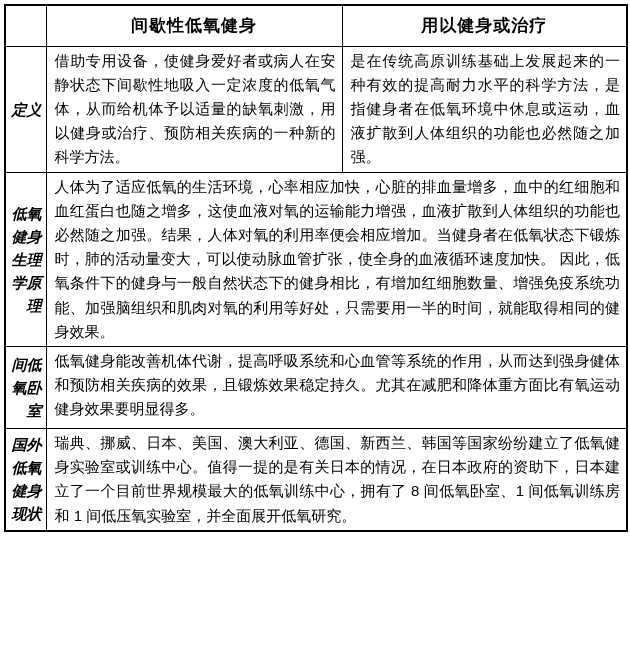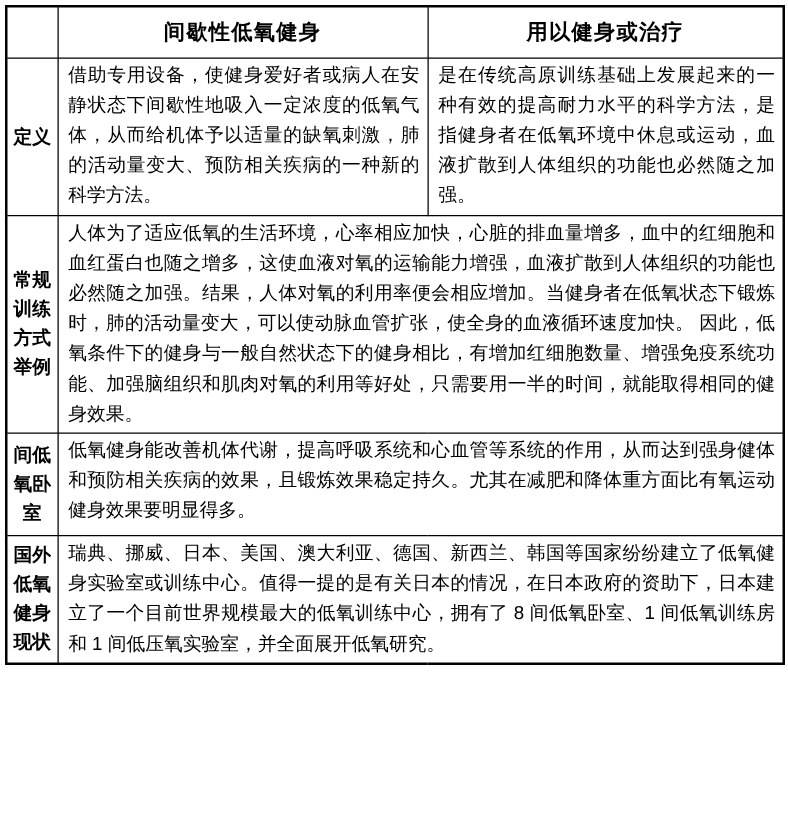--- a/index.html
+++ b/index.html
@@ -40,25 +40,26 @@
     font-weight: bold;
     text-align: center;
     vertical-align: middle;
     height: 41px;
     letter-spacing: 1px;
     padding: 2px;
   }
   th.row-label {
     font-size: 15px;
     font-weight: bold;
-    text-align: center;
+    text-align: right;
     vertical-align: middle;
     padding: 2px 4px;
     line-height: 23px;
     word-break: break-all;
+    font-style: italic;
   }
   td.cell {
     font-size: 15px;
     line-height: 24.2px;
     text-align: justify;
     text-justify: inter-character;
     vertical-align: top;
     padding: 2px 6px 2px 8px;
     word-break: break-all;
   }
@@ -81,27 +82,27 @@
 
     <tbody>
         <tr class="r-head">
       <th class="col-head"></th>
       <th class="col-head">间歇性低氧健身</th>
       <th class="col-head">用以健身或治疗</th>
     </tr>
 
     <tr class="r-def">
       <th class="row-label">定义</th>
-      <td class="cell">借助专用设备，使健身爱好者或病人在安静状态下间歇性地吸入一定浓度的低氧气体，从而给机体予以适量的缺氧刺激，肺的活动量变大、预防相关疾病的一种新的科学方法。</td>
+      <td class="cell">借助专用设备，使健身爱好者或病人在安静状态下间歇性地吸入一定浓度的低氧气体，从而给机体予以适量的缺氧刺激，用以健身或治疗、预防相关疾病的一种新的科学方法。</td>
       <td class="cell">是在传统高原训练基础上发展起来的一种有效的提高耐力水平的科学方法，是指健身者在低氧环境中休息或运动，血液扩散到人体组织的功能也必然随之加强。</td>
     </tr>
 
 
     <tr class="r-phys">
-      <th class="row-label">常规训练方式举例</th>
+      <th class="row-label">低氧健身生理学原理</th>
       <td class="cell" colspan="2">人体为了适应低氧的生活环境，心率相应加快，心脏的排血量增多，血中的红细胞和血红蛋白也随之增多，这使血液对氧的运输能力增强，血液扩散到人体组织的功能也必然随之加强。结果，人体对氧的利用率便会相应增加。当健身者在低氧状态下锻炼时，肺的活动量变大，可以使动脉血管扩张，使全身的血液循环速度加快。 因此，低氧条件下的健身与一般自然状态下的健身相比，有增加红细胞数量、增强免疫系统功能、加强脑组织和肌肉对氧的利用等好处，只需要用一半的时间，就能取得相同的健身效果。</td>
     </tr>
 
     <tr class="r-eff">
       <th class="row-label">间低氧卧室</th>
       <td class="cell" colspan="2">低氧健身能改善机体代谢，提高呼吸系统和心血管等系统的作用，从而达到强身健体和预防相关疾病的效果，且锻炼效果稳定持久。尤其在减肥和降体重方面比有氧运动健身效果要明显得多。</td>
     </tr>
 
     <tr class="r-abr">
       <th class="row-label">国外低氧健身现状</th>

